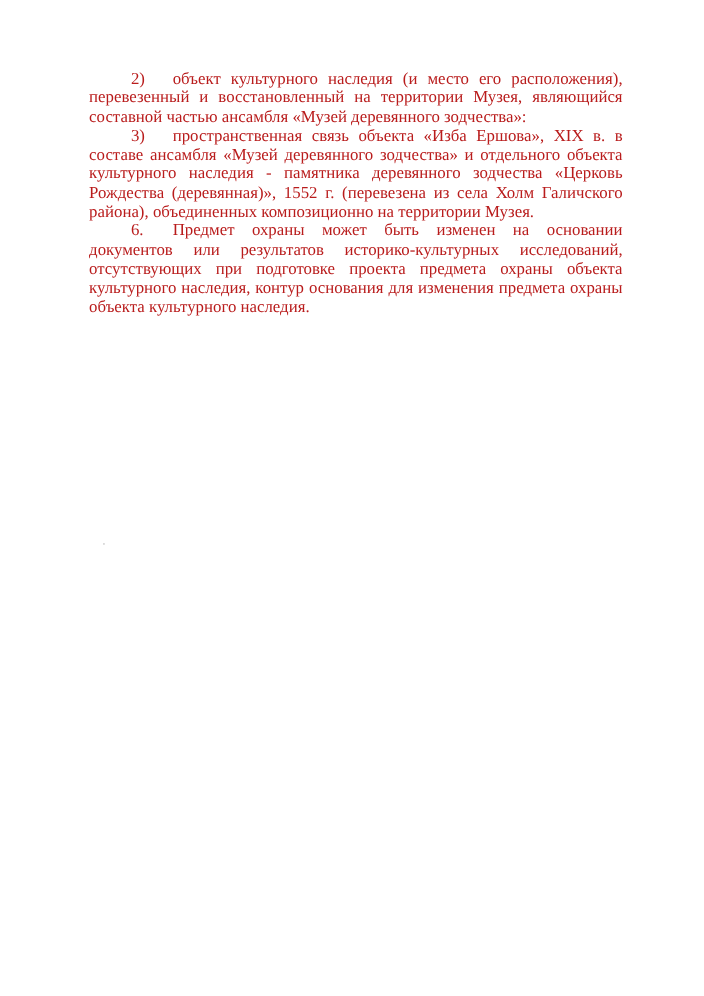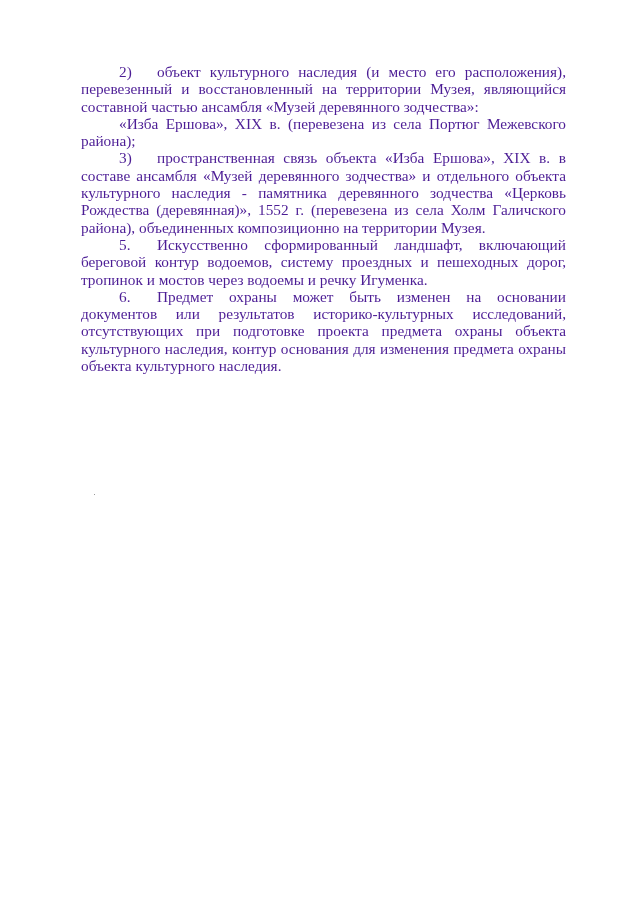--- a/index.html
+++ b/index.html
@@ -5,21 +5,21 @@
   html, body { margin: 0; padding: 0; background: #ffffff; }
   body { width: 640px; height: 905px; position: relative; overflow: hidden; }
   .page {
     position: absolute;
     left: 81px;
     top: 63px;
     width: 485px;
     font-family: "Liberation Serif", "DejaVu Serif", serif;
     font-size: 15.3px;
     line-height: 17.3px;
-    color: #4c1d95;
+    color: #b91c1c;
   }
   .para {
     margin: 0;
     text-align: justify;
     text-indent: 38px;
   }
   .num {
     display: inline-block;
     width: 38px;
     text-indent: 0;
@@ -31,18 +31,16 @@
     width: 1px;
     height: 1px;
     background: #999;
   }
 </style>
 </head>
 <body>
 
 <div class="page">
   <p class="para"><span class="num">2)</span><span>объект культурного наследия (и место его расположения), перевезенный и восстановленный на территории Музея, являющийся составной частью ансамбля «Музей деревянного зодчества»:</span></p>
-  <p class="para"><span>«Изба Ершова», XIX в. (перевезена из села Портюг Межевского района);</span></p>
   <p class="para"><span class="num">3)</span><span>пространственная связь объекта «Изба Ершова», XIX в. в составе ансамбля «Музей деревянного зодчества» и отдельного объекта культурного наследия - памятника деревянного зодчества «Церковь Рождества (деревянная)», 1552 г. (перевезена из села Холм Галичского района), объединенных композиционно на территории Музея.</span></p>
-  <p class="para"><span class="num">5.</span><span>Искусственно сформированный ландшафт, включающий береговой контур водоемов, систему проездных и пешеходных дорог, тропинок и мостов через водоемы и речку Игуменка.</span></p>
   <p class="para"><span class="num">6.</span><span>Предмет охраны может быть изменен на основании документов или результатов историко-культурных исследований, отсутствующих при подготовке проекта предмета охраны объекта культурного наследия, контур основания для изменения предмета охраны объекта культурного наследия.</span></p>
 </div>
 <div class="speck"></div>
 
 </body></html>

